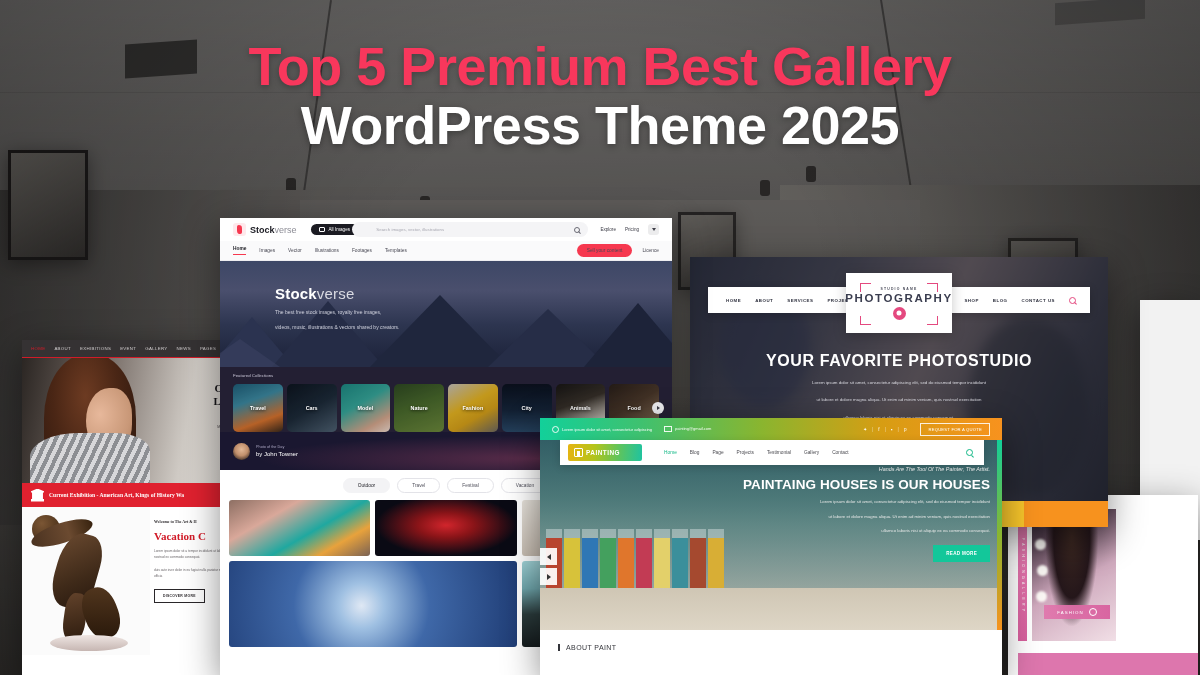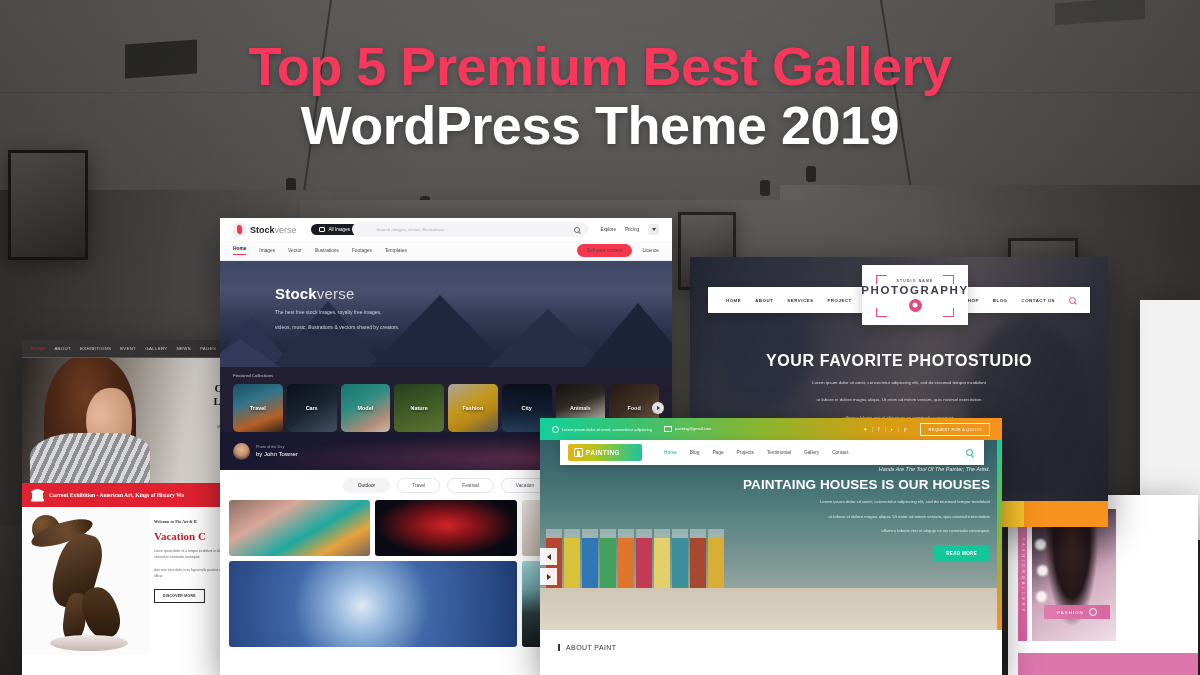--- a/index.html
+++ b/index.html
@@ -216,23 +216,23 @@
     background: linear-gradient(115deg, #2b2f3f 0%, #4a4a58 28%, #7d6f72 52%, #3c3c48 78%, #20222c 100%); }
   .ph-hero:after { content:""; position: absolute; inset: 0; background: rgba(28,30,42,.46); }
   .ph-blob { position: absolute; border-radius: 50%; filter: blur(6px); opacity: .5; }
   .ph-navbar { position: absolute; left: 18px; top: 30px; right: 18px; height: 26px; background: #fff;
     display: flex; align-items: center; z-index: 4; box-shadow: 0 2px 9px rgba(0,0,0,.2); }
   .ph-navbar span { font-size: 4.4px; font-weight: bold; color: #2d2f3d; letter-spacing: .5px; }
   .ph-nl { display: flex; gap: 14px; padding-left: 18px; }
   .ph-nr { display: flex; gap: 14px; margin-left: auto; padding-right: 14px; align-items: center; }
   .ph-mg { width: 7px; height: 7px; border: 1px solid #e4497f; border-radius: 50%; position: relative; }
   .ph-mg:after { content:""; position: absolute; right: -2px; bottom: -1.5px; width: 3.4px; height: 1px; background: #e4497f; transform: rotate(45deg); }
-  .ph-badge { position: absolute; left: 50%; top: 8px; transform: translateX(-50%); width: 106px; height: 60px;
+  .ph-badge { position: absolute; left: 50%; top: 16px; transform: translateX(-50%); width: 106px; height: 60px;
     background: #fff; z-index: 6; display: flex; flex-direction: column; align-items: center; justify-content: center;
-    box-shadow: 0 3px 12px rgba(0,0,0,.22); margin-left: 16px; }
+    box-shadow: 0 3px 12px rgba(0,0,0,.22); }
   .ph-badge .s { font-size: 3.4px; letter-spacing: 1.2px; color: #4b4d5b; font-weight: bold; }
   .ph-badge .m { font-size: 11.5px; font-weight: bold; letter-spacing: 1.6px; color: #3a3d4f; margin-top: 1px; }
   .ph-badge .cam { width: 13px; height: 13px; border-radius: 50%; background: #e4497f; margin-top: 3px; position: relative; }
   .ph-badge .cam:after { content:""; position: absolute; left: 50%; top: 50%; transform: translate(-50%,-50%); width: 5px; height: 5px; border-radius: 50%; background: #fff; }
   .ph-corner { position: absolute; width: 11px; height: 9px; border: 1.4px solid #e4497f; }
   .ph-txt { position: absolute; left: 0; right: 0; top: 95px; text-align: center; z-index: 5; }
   .ph-txt .h { font-size: 16px; font-weight: bold; color: #fff; letter-spacing: .6px; }
   .ph-txt .p { font-size: 4.4px; color: #d9d9e0; line-height: 2.1; margin-top: 8px; }
   .ph-swatches { position: absolute; left: 0; right: 0; bottom: 0; height: 26px; display: flex; z-index: 5; }
   .ph-swatches div { flex: 1; }
@@ -329,21 +329,21 @@
     </div>
   <div class="bg-frame" style="left:1008px;top:238px;width:70px;height:96px;opacity:.8;">
       <i></i>
     </div>
   <div class="bg-dark"></div>
   <div class="bg-vignette"></div>
 </div>
 
 <div id="title">
   <div class="l1">Top 5 Premium Best Gallery</div>
-  <div class="l2">WordPress Theme 2019</div>
+  <div class="l2">WordPress Theme 2025</div>
 </div>
 
 <div class="mock" id="museum">
   <div class="mu-nav">
     <span class="on">HOME</span>
     <span>ABOUT</span>
     <span>EXHIBITIONS</span>
     <span>EVENT</span>
     <span>GALLERY</span>
     <span>NEWS</span>

